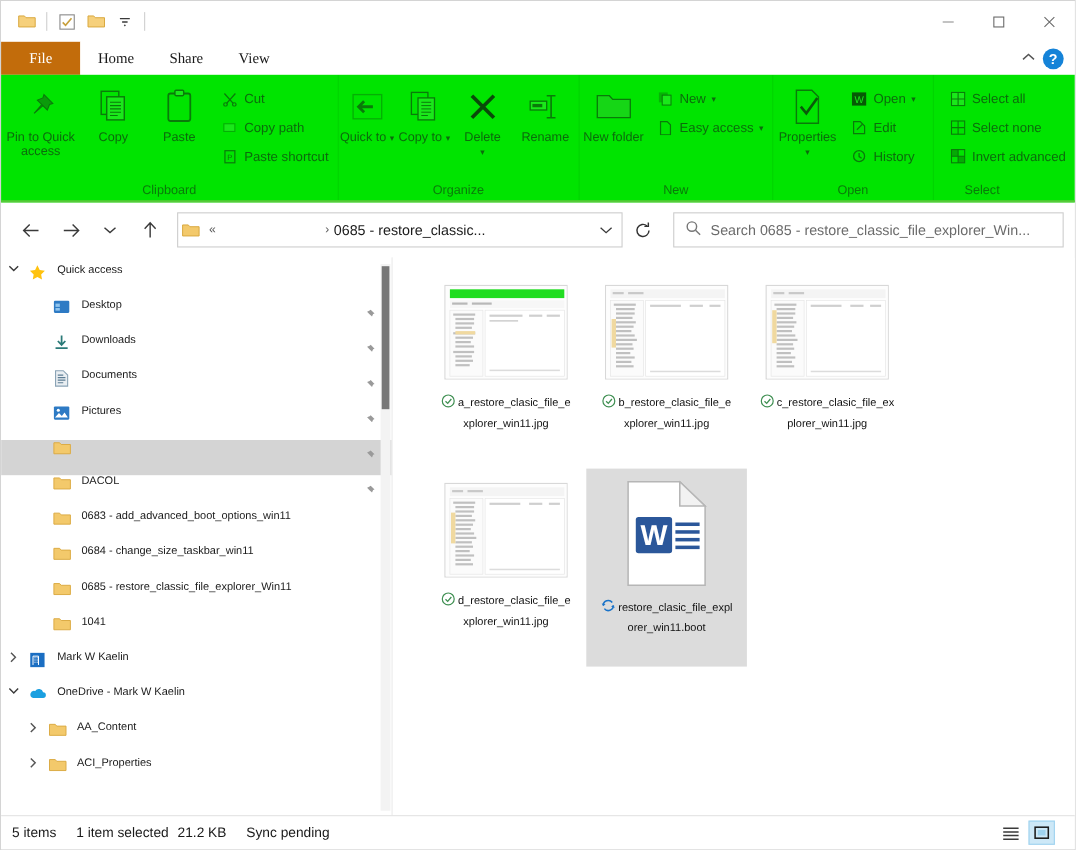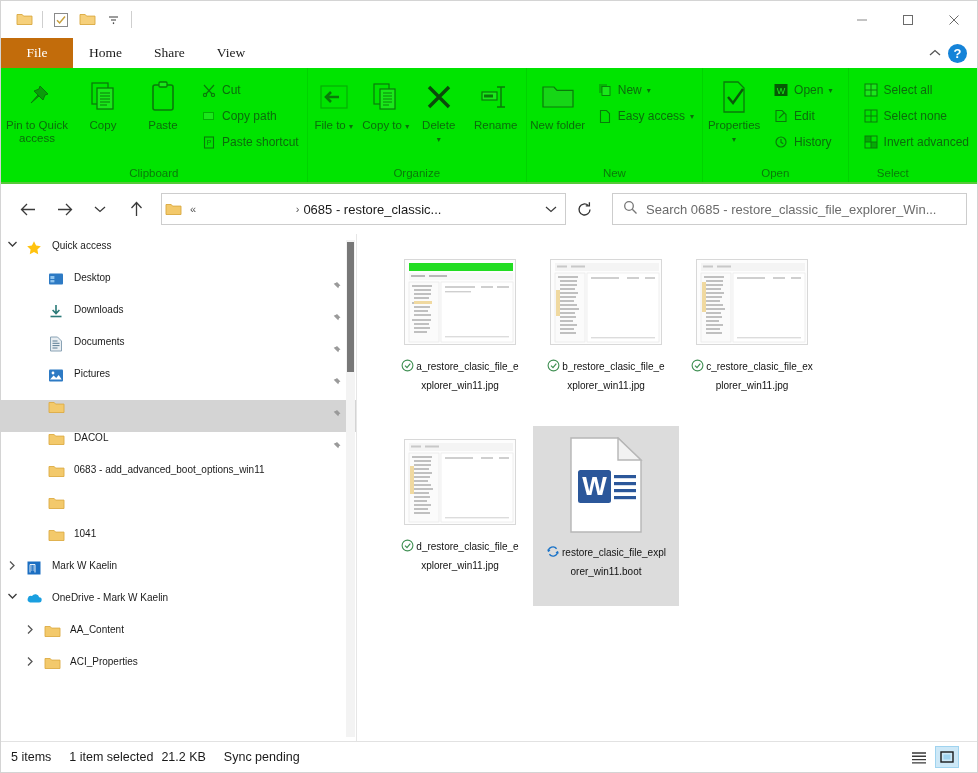--- a/index.html
+++ b/index.html
@@ -370,21 +370,21 @@
 
     <div class="rgroup" style="width:222px">
       <div class="rgroup-body">
         <div class="bigbtn" style="width:52px">
           <div class="ico">
             <svg width="34" height="32" viewBox="0 0 34 32">
                 <rect x="4" y="5" width="26" height="22" fill="none" stroke="#0a7a0a" stroke-width="1.2" opacity="0.5"></rect>
                 <path d="M22 16H10M14 11l-5 5 5 5" stroke="#0a7a0a" stroke-width="2.6" fill="none"></path>
               </svg>
           </div>
-          <div class="lbl"><span>File to</span> <span class="caret">▾</span></div>
+          <div class="lbl"><span>Quick to</span> <span class="caret">▾</span></div>
         </div>
         <div class="bigbtn" style="width:52px">
           <div class="ico">
             <svg width="34" height="32" viewBox="0 0 34 32">
                 <rect x="5" y="3" width="15" height="20" fill="none" stroke="#0a7a0a" stroke-width="1.2"></rect>
                 <rect x="11" y="8" width="15" height="20" fill="#1ae81a" stroke="#0a7a0a" stroke-width="1.2"></rect>
                 <path d="M14 12h9M14 15h9M14 18h9M14 21h9M14 24h6" stroke="#0a7a0a" stroke-width="0.9"></path>
               </svg>
           </div>
           <div class="lbl"><span>Copy to</span> <span class="caret">▾</span></div>
@@ -707,28 +707,38 @@
         <div class="navrow" style="padding-left:22px">
           <span class="expander"></span>
           <span class="nav-ico">
             <svg width="17" height="15" viewBox="0 0 17 15">
                 <path d="M1 2.5h5.2l1.4 1.6H16v8.4H1z" fill="#f3c96b" stroke="#dcab45" stroke-width="0.9"></path>
               </svg>
           </span>
           <span class="nav-label">0683 - add_advanced_boot_options_win11</span>
         </div>
 
-
         <div class="navrow" style="padding-left:22px">
           <span class="expander"></span>
           <span class="nav-ico">
             <svg width="17" height="15" viewBox="0 0 17 15">
                 <path d="M1 2.5h5.2l1.4 1.6H16v8.4H1z" fill="#f3c96b" stroke="#dcab45" stroke-width="0.9"></path>
               </svg>
           </span>
+          <span class="nav-label">0684 - change_size_taskbar_win11</span>
+        </div>
+
+        <div class="navrow" style="padding-left:22px">
+          <span class="expander"></span>
+          <span class="nav-ico">
+            <svg width="17" height="15" viewBox="0 0 17 15">
+                <path d="M1 2.5h5.2l1.4 1.6H16v8.4H1z" fill="#f3c96b" stroke="#dcab45" stroke-width="0.9"></path>
+              </svg>
+          </span>
+          <span class="nav-label">0685 - restore_classic_file_explorer_Win11</span>
         </div>
 
         <div class="navrow" style="padding-left:22px">
           <span class="expander"></span>
           <span class="nav-ico">
             <svg width="17" height="15" viewBox="0 0 17 15">
                 <path d="M1 2.5h5.2l1.4 1.6H16v8.4H1z" fill="#f3c96b" stroke="#dcab45" stroke-width="0.9"></path>
               </svg>
           </span>
           <span class="nav-label">1041</span>

